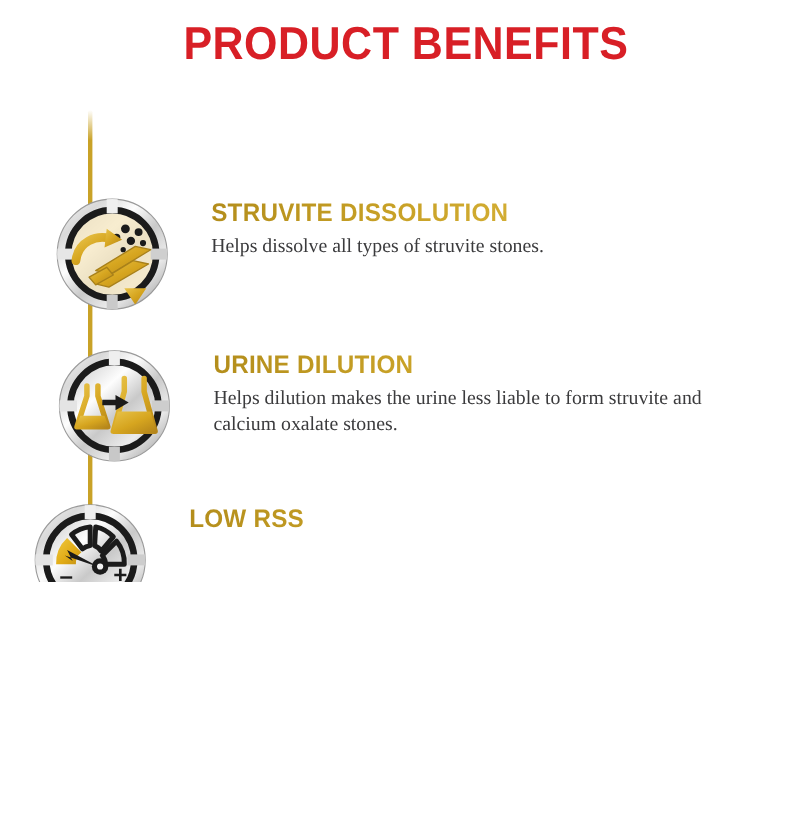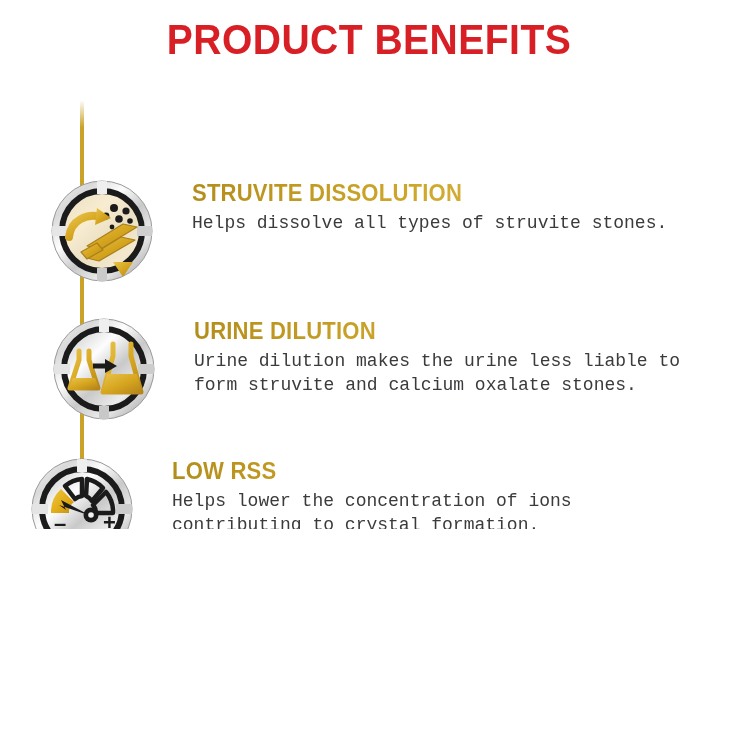--- a/index.html
+++ b/index.html
@@ -87,21 +87,21 @@
     -webkit-background-clip: text;
     background-clip: text;
     color: transparent;
     -webkit-text-fill-color: transparent;
     transform: scaleX(0.96);
     transform-origin: 0 50%;
     margin: 0 0 5px 0;
     white-space: nowrap;
   }
   .benefit-body {
-    font-family: Liberation Mono, monospace;
+    font-family: Liberation Serif, serif;
     font-weight: normal;
     font-size: 18px;
     line-height: 24px;
     color: #3b3b3d;
     margin: 0;
     max-width: 500px;
   }
 
   
   .footer-rule-left {
@@ -249,21 +249,21 @@
           </g>
           <path d="M 54 56 L 84 56 L 89 74 L 49 74 Z" fill="url(#gold2)"></path>
 
           <path d="M 40 48 L 55 48" stroke="#1b1b1b" stroke-width="5" stroke-linecap="butt"></path>
           <path d="M 52 41 L 64 48 L 52 55 Z" fill="#1b1b1b"></path>
         </g>
       </svg>
     </div>
     <div class="benefit-text">
       <div class="benefit-heading">URINE DILUTION</div>
-      <p class="benefit-body">Urine dilution makes the urine less liable to form struvite and calcium oxalate stones.</p>
+      <p class="benefit-body">Helps dilution makes the urine less liable to form struvite and calcium oxalate stones.</p>
     </div>
   </div>
 
   <div class="benefit benefit-3">
     <div class="icon-wrap">
       <svg width="102" height="102" viewBox="0 0 102 102" xmlns="http://www.w3.org/2000/svg">
         <defs>
           <linearGradient id="metal3" x1="0%" y1="8%" x2="85%" y2="100%">
             <stop offset="0%" stop-color="#f2f2f2"></stop>
             <stop offset="18%" stop-color="#d9d9d9"></stop>
@@ -305,21 +305,20 @@
           <text x="23" y="73" font-family="Liberation Sans, sans-serif" font-size="22" font-weight="bold" fill="#1b1b1b">–</text>
 
           <text x="72" y="72" font-family="Liberation Sans, sans-serif" font-size="22" font-weight="bold" fill="#1b1b1b">+</text>
 
           <text x="51" y="89" text-anchor="middle" font-family="Liberation Sans, sans-serif" font-size="25" font-weight="bold" fill="#1b1b1b">RSS</text>
         </g>
       </svg>
     </div>
     <div class="benefit-text">
       <div class="benefit-heading">LOW RSS</div>
-      <p class="benefit-body">Helps lower the concentration of ions contributing to crystal formation.</p>
     </div>
   </div>
 
   <div class="footer-rule-left"></div>
   <div class="footer-rule-right"></div>
   <div class="crown">
     <svg width="88" height="40" viewBox="0 0 88 40" xmlns="http://www.w3.org/2000/svg">
       <g fill="#d81f26">
 
         <circle cx="14" cy="13" r="6"></circle>

